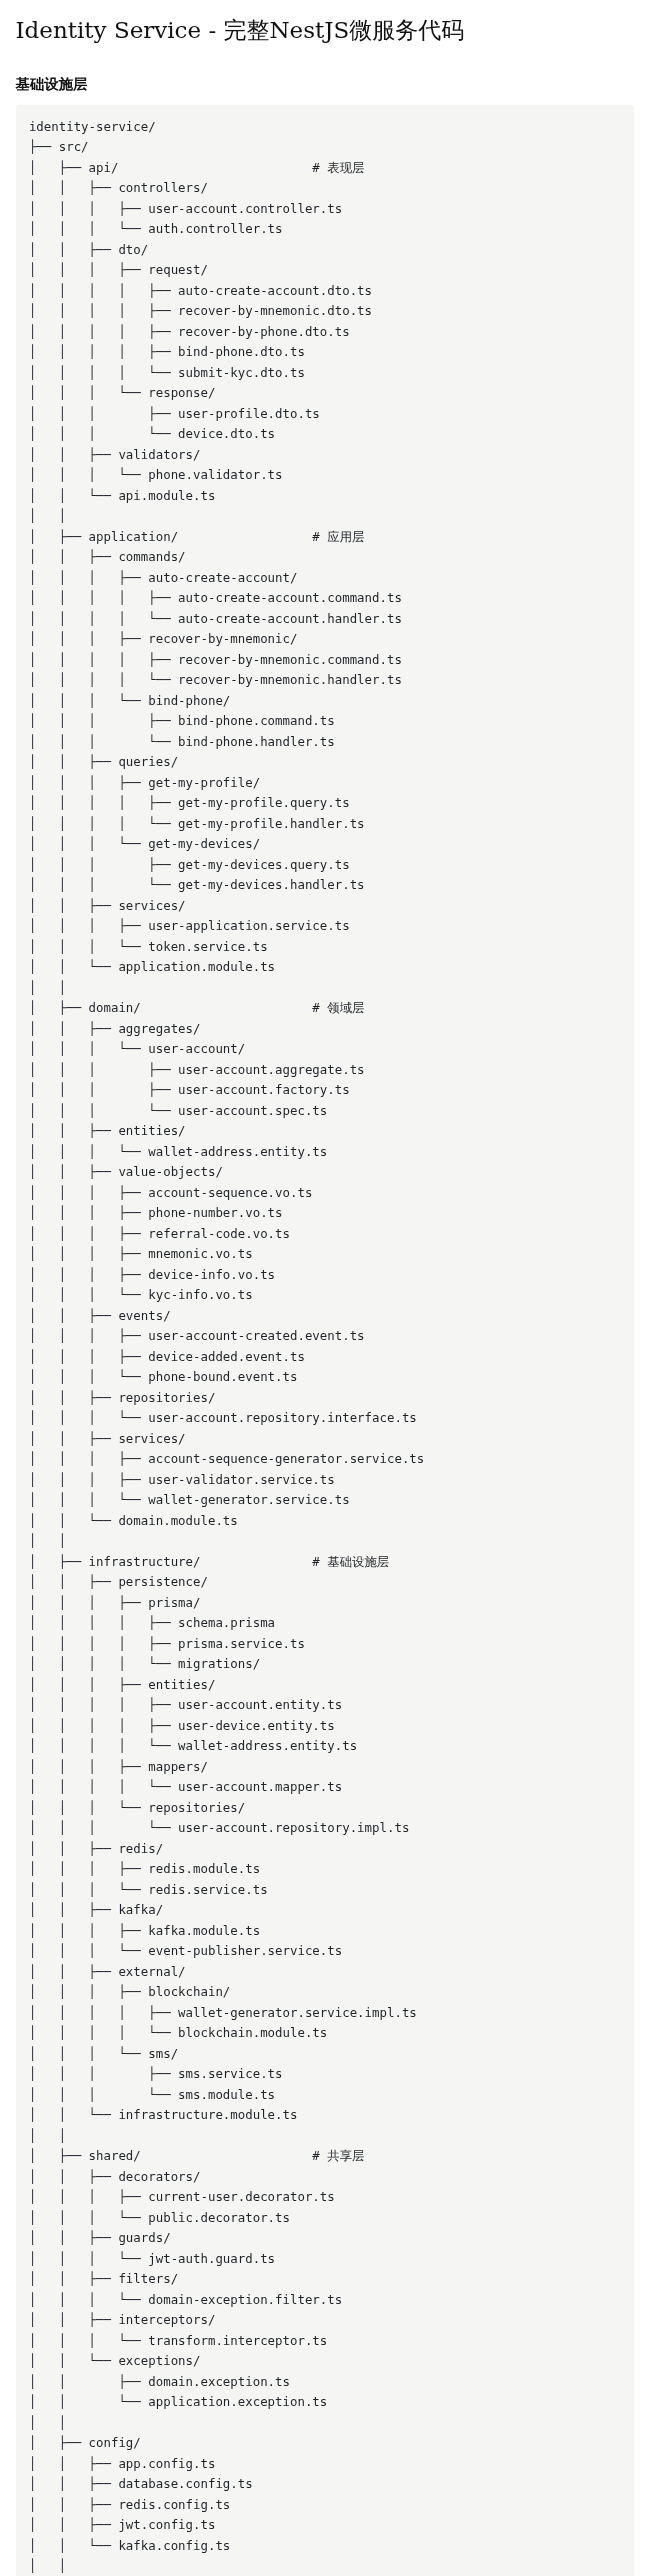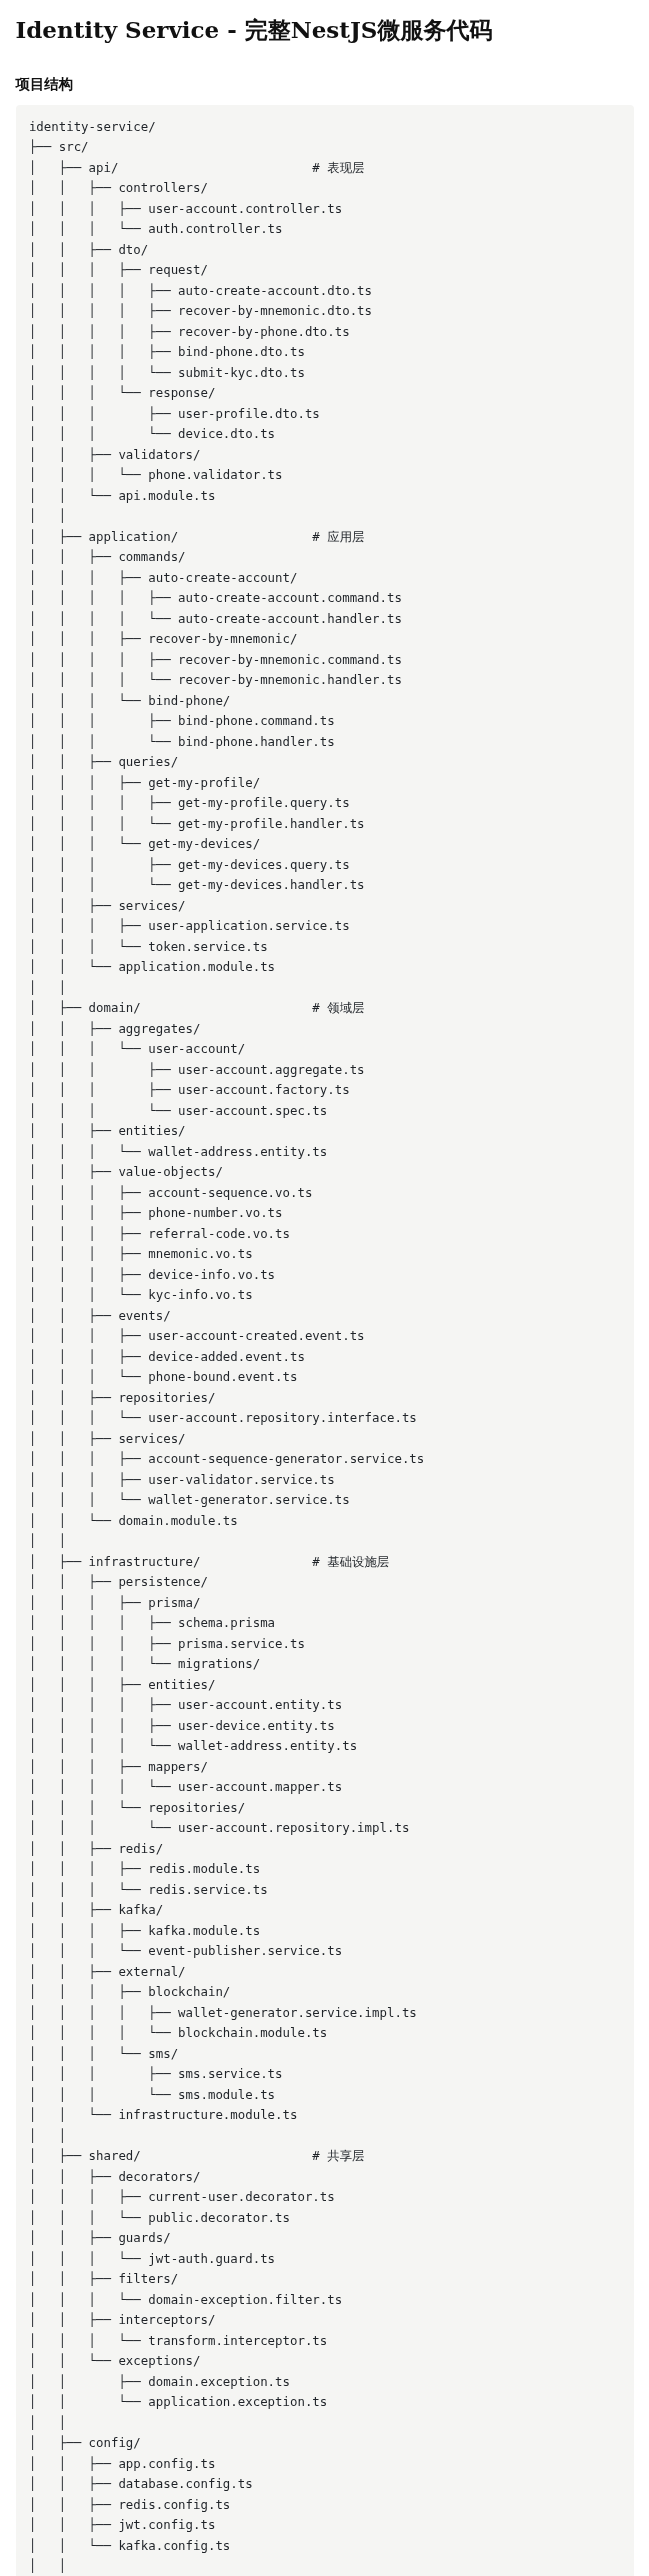--- a/index.html
+++ b/index.html
@@ -10,21 +10,21 @@
     min-height: 3043px;
     background: var(--page-bg, #ffffff);
     color: var(--heading-text, #111111);
     font-family: "DejaVu Serif", "Liberation Serif", serif;
     padding: 15.5px 15.5px 20.6px 15.5px;
   }
   .doc { width: 100%; }
   h1.page-title {
     font-size: 23px;
     line-height: 1.25;
-    font-weight: bold;
+    font-weight: normal;
     margin: 0 0 31px 0;
     letter-spacing: 0;
   }
   h2.section-heading {
     font-size: 14.4px;
     line-height: 1.25;
     font-weight: bold;
     margin: 13.4px 0 11.3px 0;
   }
   pre.code-block {
@@ -42,21 +42,21 @@
     color: var(--code-text, #1f2328);
     white-space: pre;
   }
 </style>
 </head>
 <body>
 
 <main class="doc">
   <h1 class="page-title">Identity Service - 完整NestJS微服务代码</h1>
 
-  <h2 class="section-heading">项目结构</h2>
+  <h2 class="section-heading">基础设施层</h2>
 
   <pre class="code-block"><code>identity-service/
 ├── src/
 │   ├── api/                          # 表现层
 │   │   ├── controllers/
 │   │   │   ├── user-account.controller.ts
 │   │   │   └── auth.controller.ts
 │   │   ├── dto/
 │   │   │   ├── request/
 │   │   │   │   ├── auto-create-account.dto.ts

